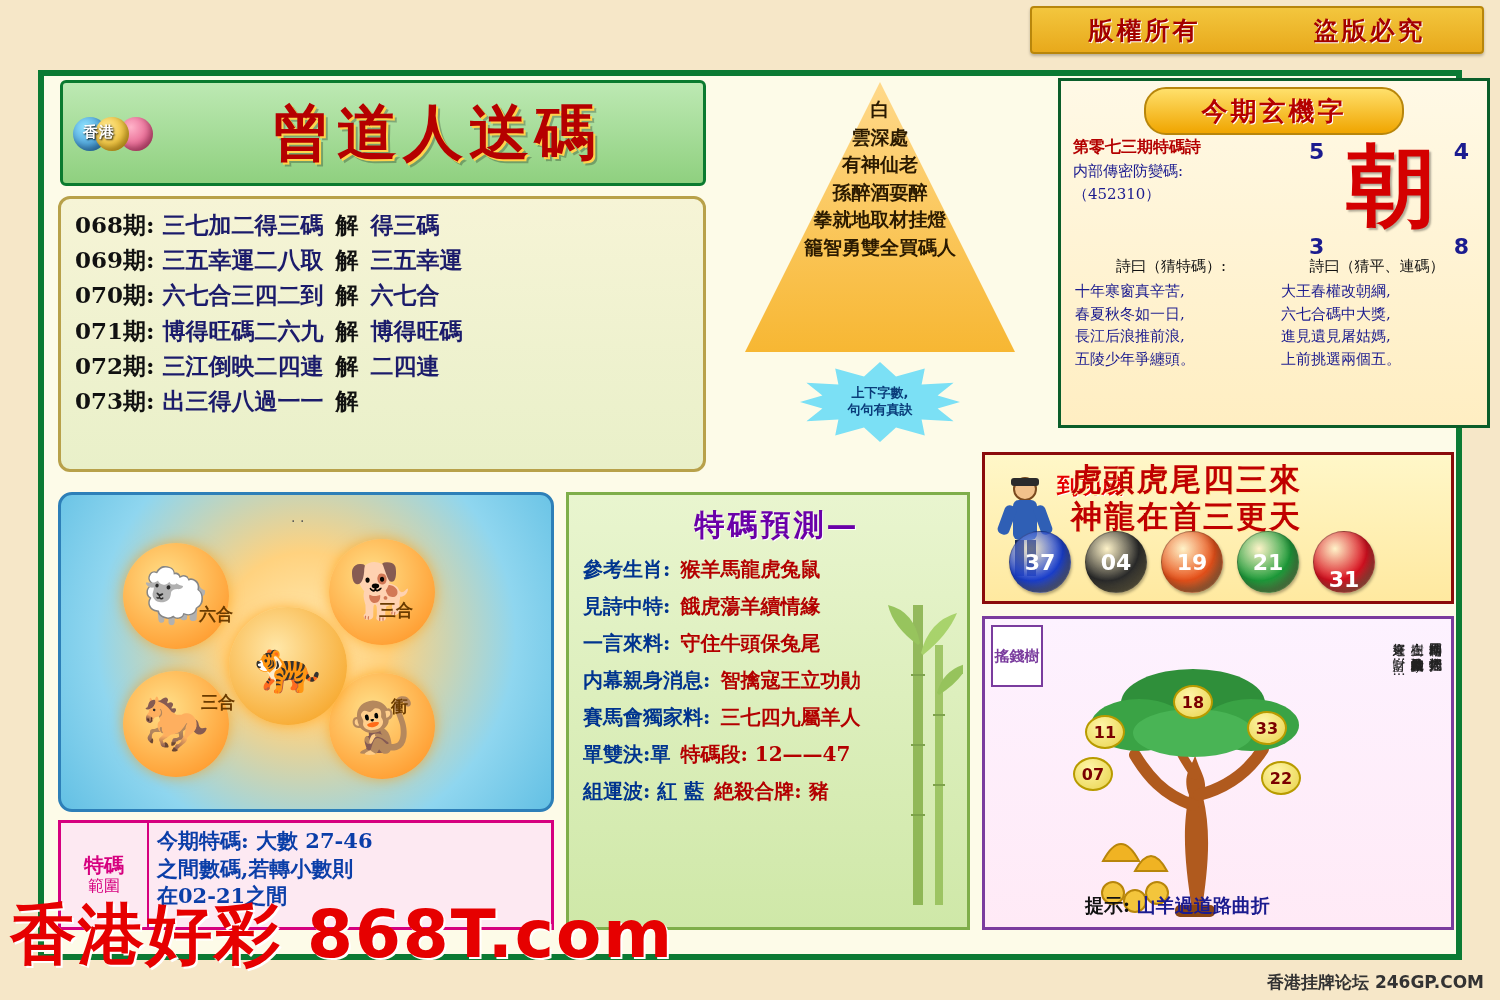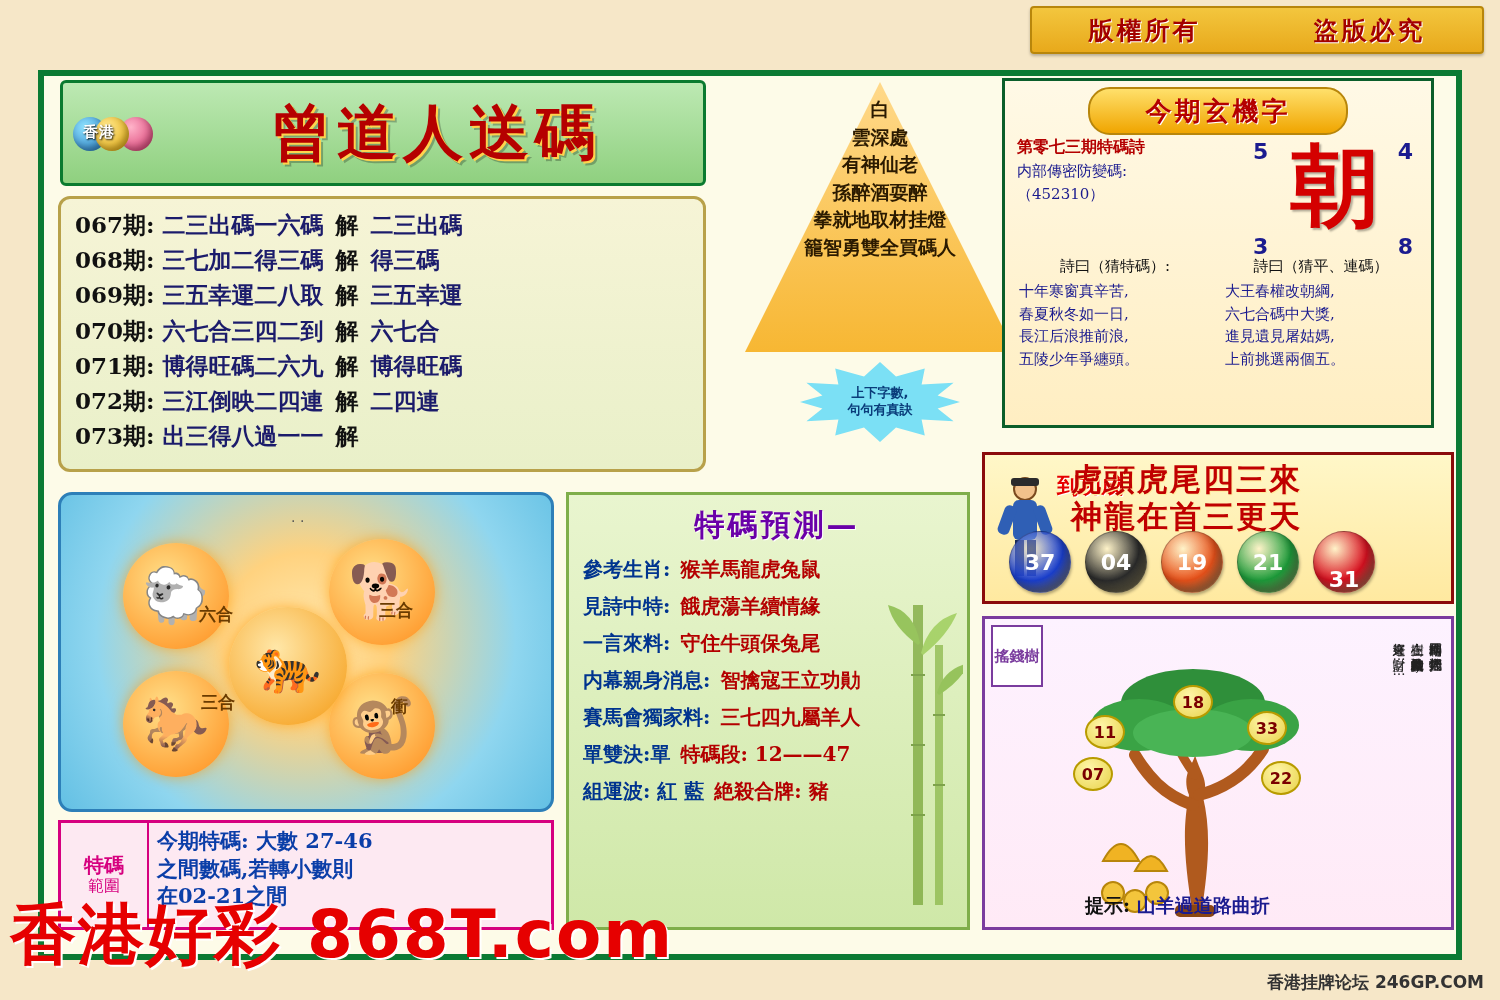--- a/index.html
+++ b/index.html
@@ -101,21 +101,21 @@
     clip-path:polygon(50% 0%,60% 18%,78% 8%,76% 28%,96% 26%,86% 42%,
                       100% 50%,86% 58%,96% 74%,76% 72%,78% 92%,60% 82%,
                       50% 100%,40% 82%,22% 92%,24% 72%,4% 74%,14% 58%,
                       0% 50%,14% 42%,4% 26%,24% 28%,22% 8%,40% 18%);
     display:flex;align-items:center;justify-content:center;
   }
   .starburst span{font-size:13px;color:#0a3c7a;font-weight:bold;line-height:1.3;text-align:center;}
 
   
   .xuanji{
-    position:absolute;left:1002px;top:78px;width:432px;height:350px;
+    position:absolute;left:1058px;top:78px;width:432px;height:350px;
     background:linear-gradient(#fff9e6,#ffeec2);
     border:3px solid #0b5e2a;box-sizing:border-box;
   }
   .xuanji-title{
     margin:6px auto 0;width:256px;height:44px;
     background:linear-gradient(#ffe06b,#f0a500);
     border:2px solid #b8860b;border-radius:22px;
     display:flex;align-items:center;justify-content:center;
     font-size:26px;font-weight:bold;color:#b40000;letter-spacing:3px;
     text-shadow:1px 1px 0 #fff;
@@ -316,26 +316,20 @@
     <div class="logo-balls">
       <div class="ball b1"></div>
         <div class="ball b2"></div>
         <div class="ball b3"></div>
       <div class="hk">香港</div>
     </div>
     <div class="logo-title">曾道人送碼</div>
   </div>
 
   <div class="period-box">
-    <div class="period-row">
-      <span class="num">067期:</span>
-      <span>二三出碼一六碼</span>
-      <span class="jie">解</span>
-      <span>二三出碼</span>
-    </div>
     <div class="period-row">
       <span class="num">068期:</span>
       <span>三七加二得三碼</span>
       <span class="jie">解</span>
       <span>得三碼</span>
     </div>
     <div class="period-row">
       <span class="num">069期:</span>
       <span>三五幸運二八取</span>
       <span class="jie">解</span>

